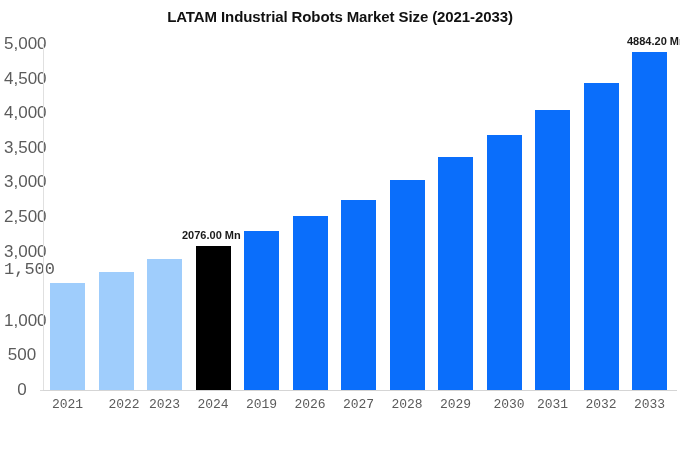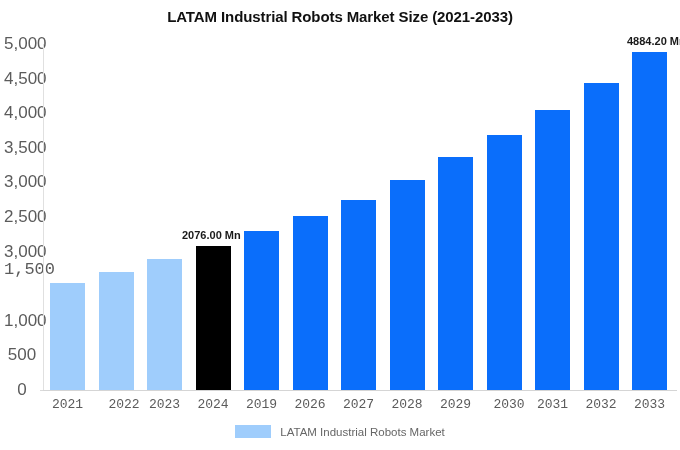--- a/index.html
+++ b/index.html
@@ -174,31 +174,27 @@
       <div class="xtick" style="left: 524.5px;">2031</div>
       <div class="xtick" style="left: 573px;">2032</div>
       <div class="xtick" style="left: 621.5px;">2033</div>
     </div>
 
   <div id="annotation-layer">
       <div class="value-label" style="top: 229.341px; left: 182px;">2076.00 Mn</div>
       <div class="value-label" style="top: 35.0134px; left: 627px;">4884.20 Mn</div>
     </div>
 
-  <div class="legend">
-    <div class="legend-swatch" id="legend-swatch" style="background: rgb(159, 205, 252);"></div>
-    <div class="legend-label">LATAM Industrial Robots Market</div>
+
+<div class="tick-mark" style="top: 390px;"></div>
+    <div class="tick-mark" style="top: 390px;"></div>
+    <div class="tick-mark" style="top: 390px;"></div>
+    <div class="tick-mark" style="top: 390px;"></div>
+    <div class="tick-mark" style="top: 390px;"></div>
+    <div class="tick-mark" style="top: 390px;"></div>
+    <div class="tick-mark" style="top: 390px;"></div>
+    <div class="tick-mark" style="top: 390px;"></div>
+    <div class="tick-mark" style="top: 390px;"></div>
+    <div class="tick-mark" style="top: 390px;"></div>
+    <div class="tick-mark" style="top: 390px;"></div>
+    <div class="tick-mark" style="top: 390px;"></div>
+    <div class="tick-mark" style="top: 390px;"></div>
   </div>
 
-<div class="tick-mark" style="top: 390px;"></div>
-    <div class="tick-mark" style="top: 390px;"></div>
-    <div class="tick-mark" style="top: 390px;"></div>
-    <div class="tick-mark" style="top: 390px;"></div>
-    <div class="tick-mark" style="top: 390px;"></div>
-    <div class="tick-mark" style="top: 390px;"></div>
-    <div class="tick-mark" style="top: 390px;"></div>
-    <div class="tick-mark" style="top: 390px;"></div>
-    <div class="tick-mark" style="top: 390px;"></div>
-    <div class="tick-mark" style="top: 390px;"></div>
-    <div class="tick-mark" style="top: 390px;"></div>
-    <div class="tick-mark" style="top: 390px;"></div>
-    <div class="tick-mark" style="top: 390px;"></div>
-  </div>
-
 </body></html>

